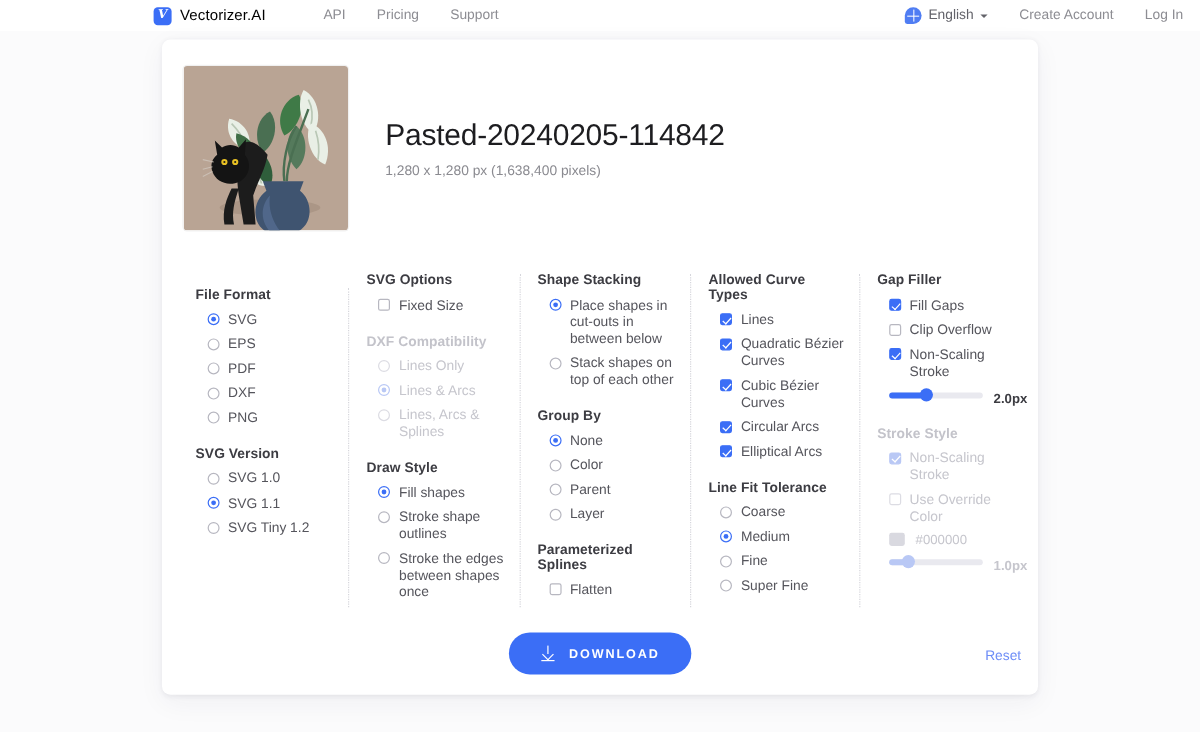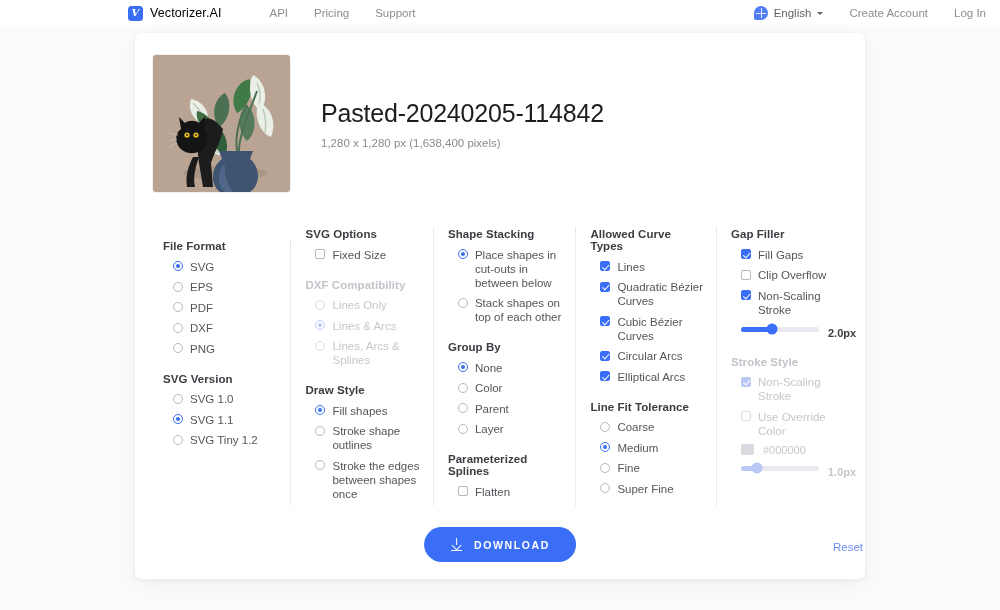--- a/index.html
+++ b/index.html
@@ -172,21 +172,21 @@
   }
   .dl-icon::after {
     content: ""; position: absolute; left: 3px; top: 3.5px;
     width: 6px; height: 6px; border: solid #fff;
     border-width: 0 1.5px 1.5px 0; transform: rotate(45deg);
   }
   .dl-bar {
     position: absolute; left: 1px; bottom: 0px; width: 11px; height: 1.5px; background: #fff;
   }
   .reset {
-    position: absolute; right: 2px; top: 26px;
+    position: absolute; right: 14px; top: 26px;
     color: #6d8df7; font-size: 11.5px; text-decoration: none; cursor: pointer;
   }
 </style>
 </head>
 <body>
 
 <div class="topbar">
   <div class="brand">
     <span class="brand-mark">V</span>
     <span class="brand-name">Vectorizer.AI</span>

